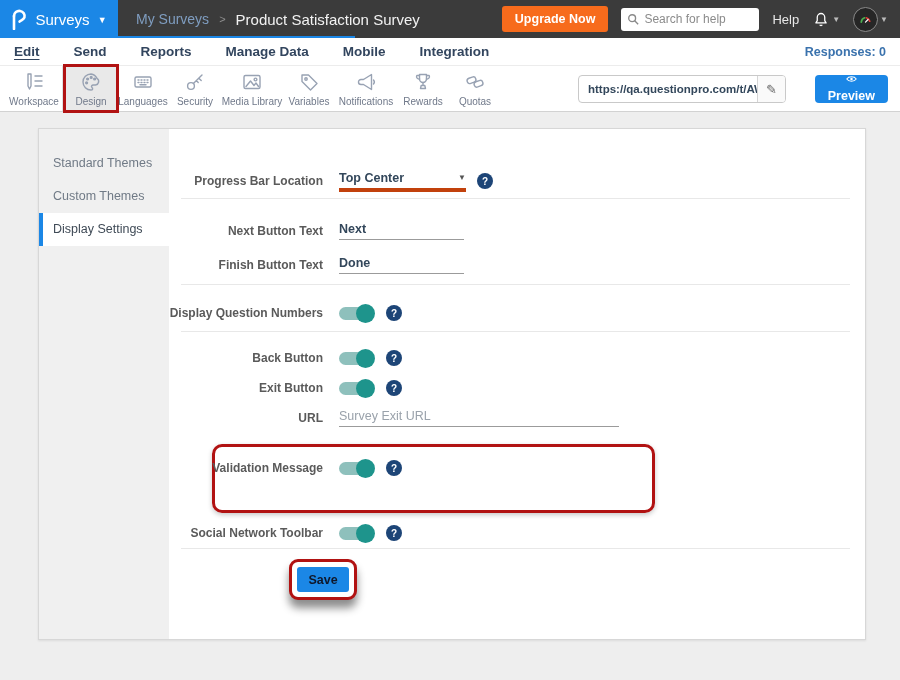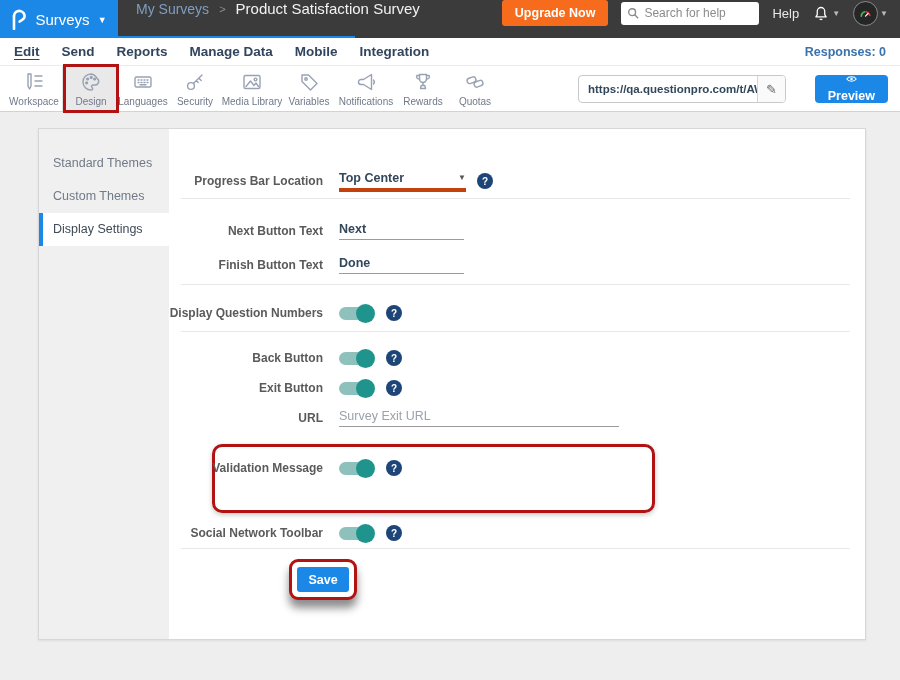--- a/index.html
+++ b/index.html
@@ -1,20 +1,20 @@
 <!DOCTYPE html>
 <html><head>
 <meta charset="utf-8">
 <style>
   * { margin:0; padding:0; box-sizing:border-box; }
   html,body { width:900px; height:680px; overflow:hidden; }
   body { font-family:"Liberation Sans", sans-serif; background:#eeeeee; position:relative; }
 
   
-  .header { position:absolute; left:0; top:0; width:900px; height:38px; background:#3b3b3b; display:flex; align-items:flex-start; }
+  .header { position:absolute; left:0; top:0; width:900px; height:38px; background:#3b3b3b; display:flex; align-items:center; }
   .header-accent { position:absolute; left:0; bottom:0; width:355px; height:2px; background:#1b87e6; }
   .logo-block { width:118px; height:38px; background:#1b87e6; display:flex; align-items:center; justify-content:center; gap:8px; color:#fff; cursor:pointer; }
   .logo-glyph { width:16px; height:22px; }
   .product-name { font-size:15px; color:#fff; }
   .caret { font-size:9px; color:#fff; margin-top:2px; }
   .breadcrumb { display:flex; align-items:center; gap:10px; margin-left:18px; }
   .crumb-parent { font-size:14px; color:#7f9dc0; cursor:pointer; }
   .crumb-sep { font-size:11px; color:#8f8f8f; }
   .crumb-title { font-size:15px; color:#f2f2f2; }
   .header-right { margin-left:auto; display:flex; align-items:center; gap:13px; padding-right:12px; }
@@ -22,21 +22,21 @@
   .search-box { display:flex; align-items:center; background:#fff; border-radius:3px; height:23px; width:138px; padding:4px 6px; gap:5px; }
   .search-box input { border:none; outline:none; width:108px; font-size:12px; color:#444; font-family:inherit; background:transparent; }
   .search-box input::placeholder { color:#8b8b8b; }
   .help-link { font-size:13px; color:#e8e8e8; cursor:pointer; }
   .icon-caret { font-size:8px; color:#bbb; margin-left:2px; }
   .bell-wrap, .avatar-wrap { display:flex; align-items:center; cursor:pointer; }
   .avatar { width:25px; height:25px; border-radius:50%; background:#262626; border:1.5px solid #8a8a8a; display:flex; align-items:center; justify-content:center; }
 
   
   .nav-row { position:absolute; left:0; top:38px; width:900px; height:28px; background:#fff; display:flex; align-items:center; padding:0 14px; border-bottom:1px solid #ececec; }
-  .nav-items { display:flex; gap:22px;justify-content:flex-end; }
+  .nav-items { display:flex; gap:34px;justify-content:flex-end; }
   .nav-item { font-size:13.5px; font-weight:bold; color:#32455e; cursor:pointer; }
   .nav-item.active { text-decoration:underline; text-underline-offset:3px; }
   .responses { margin-left:auto; font-size:12.5px; font-weight:bold; color:#3a72ad; }
 
   
   .toolbar { position:absolute; left:0; top:66px; width:900px; height:46px; background:#fff; border-bottom:1px solid #d2d2d2; display:flex; align-items:stretch; padding-left:8px; }
   .tool { width:52px; display:flex; flex-direction:column; align-items:center; justify-content:center; gap:2px; cursor:pointer; }
   .tool .tlabel { font-size:10px; color:#70798a; white-space:nowrap; }
   .tool svg { stroke:#98a2b3; fill:none; stroke-width:1.4; stroke-linecap:round; stroke-linejoin:round; }
   .tool.wide { width:62px; }
@@ -67,21 +67,21 @@
   .uinput::placeholder { color:#9aa2ab; font-weight:normal; }
 
   .toggle { position:relative; width:36px; height:19px; cursor:pointer; }
   .toggle .track { position:absolute; left:0; top:3px; width:31px; height:13px; border-radius:7px; background:#8ec0bc; }
   .toggle .knob { position:absolute; right:0; top:0; width:19px; height:19px; border-radius:50%; background:#1e948c; }
   .help-dot { width:16px; height:16px; border-radius:50%; background:#1d4577; color:#fff; font-size:10px; font-weight:bold; display:flex; align-items:center; justify-content:center; margin-left:11px; cursor:pointer; }
 
   .anno { position:absolute; border:3px solid #b11212; pointer-events:none; }
   .anno.validation { left:43px; top:315px; width:443px; height:69px; border-radius:10px; box-shadow:0 2px 5px rgba(0,0,0,.22); }
   .anno.save { left:120px; top:430px; width:68px; height:41px; border-radius:9px; box-shadow:0 8px 9px rgba(0,0,0,.45); background:#fff; }
-  .save-btn { position:absolute; left:128px; top:438px; width:52px; height:25px; background:#1b87e6; border:none; border-radius:3px; color:#ffffff; font-size:12.5px; font-weight:bold; cursor:pointer; }
+  .save-btn { position:absolute; left:128px; top:438px; width:52px; height:25px; background:#1b87e6; border:none; border-radius:3px; color:#0f172a; font-size:12.5px; font-weight:bold; cursor:pointer; }
 </style>
 </head>
 <body>
 
 <div class="header">
   <div class="logo-block">
     <svg class="logo-glyph" viewBox="0 0 16 22" fill="none" stroke="#fff" stroke-width="2.6" stroke-linecap="round">
       <path d="M3 21 V8"></path>
         <path d="M3 8 a5.3 5.3 0 1 1 10.4 1.6 c-.9 2.2-3.2 2.6-4.8 4"></path>
     </svg>

